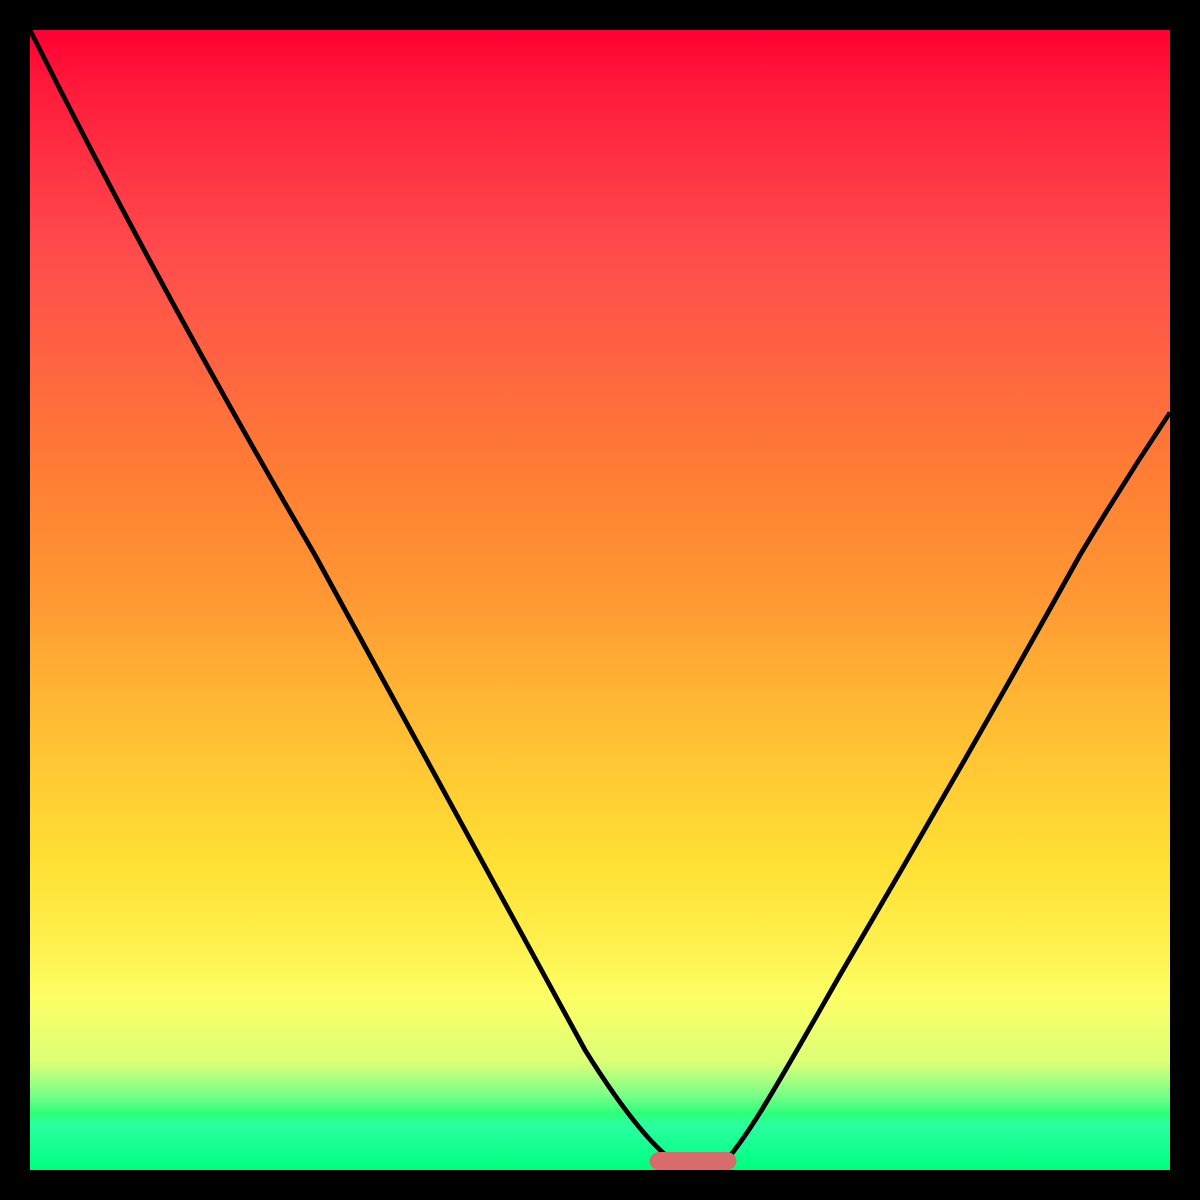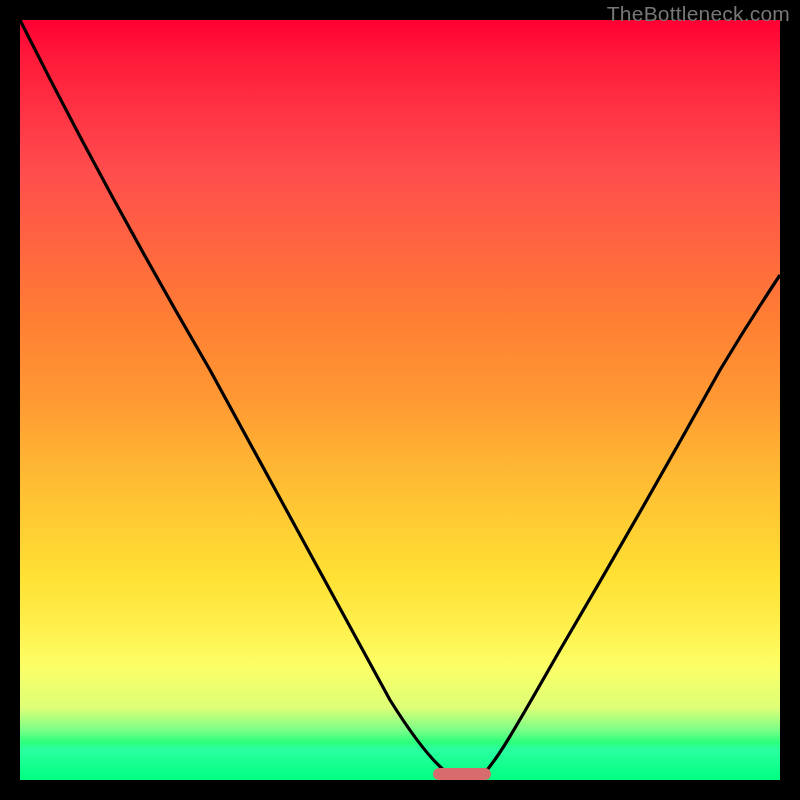--- a/index.html
+++ b/index.html
@@ -83,14 +83,13 @@
                C 400 728, 420 750, 435 758" fill="none" stroke="#000" stroke-width="3.2"></path>
       <path d="M 460 758
                C 478 740, 500 700, 540 630
                C 590 545, 650 440, 700 350
                C 730 300, 750 270, 760 255" fill="none" stroke="#000" stroke-width="3.2"></path>
     </svg>
 
     <div class="marker" style="left:413px;top:748px;width:58px;height:12px;background:#d86b6b;"></div>
   </div>
 
-  <div class="watermark">TheBottleneck.com</div>
 </div>
 
 </body></html>

